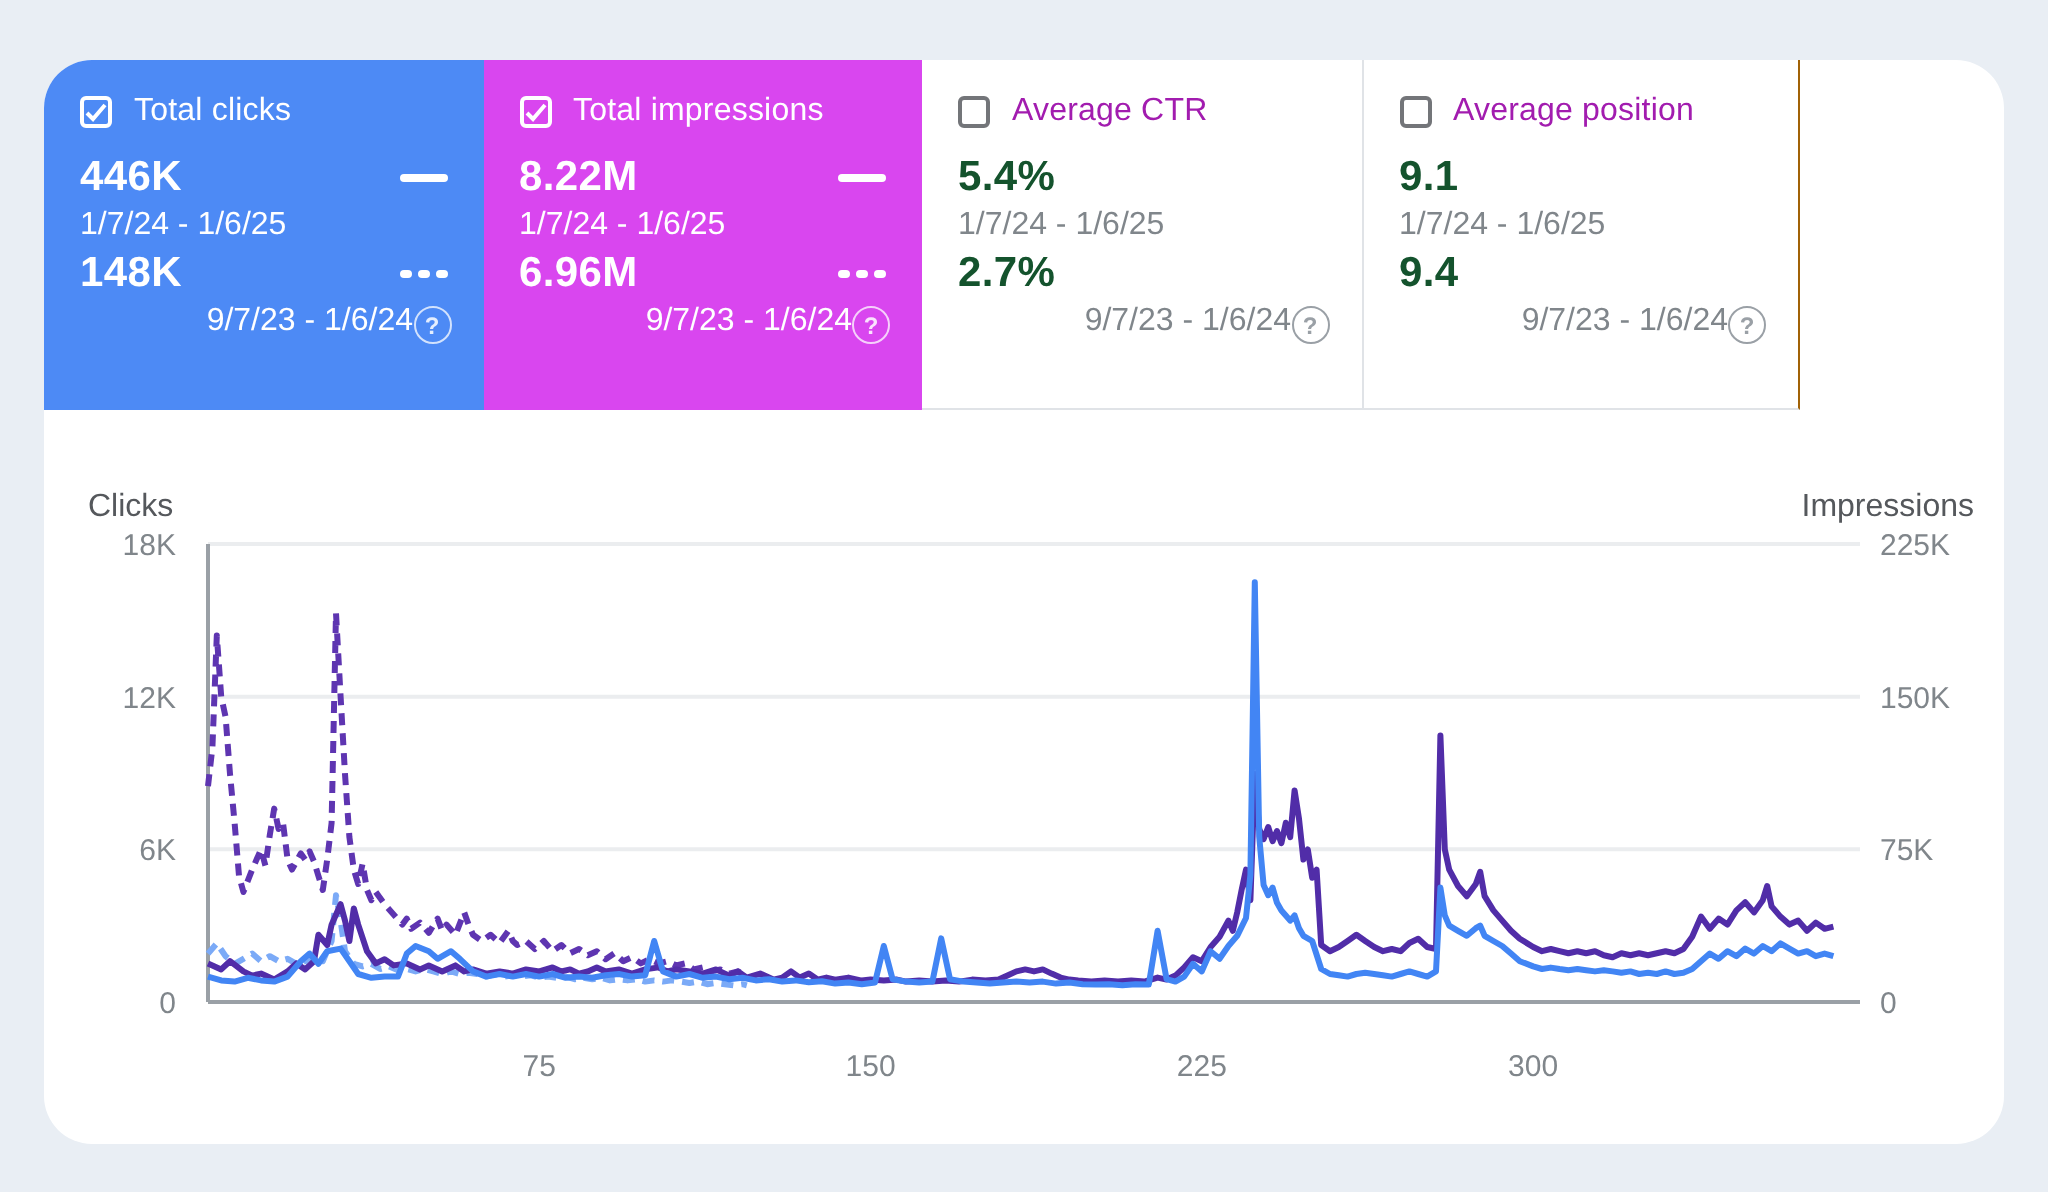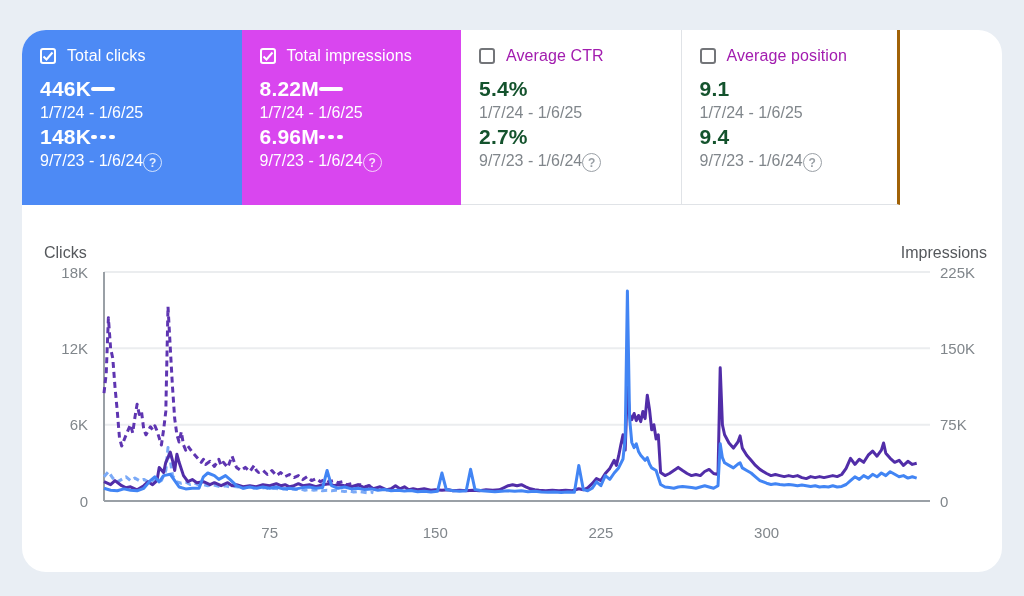--- a/index.html
+++ b/index.html
@@ -13,36 +13,36 @@
   }
   .cards-row{display:flex;flex-direction:row;width:878px;height:175px;}
   .metric-card{
     width:219.5px;height:175px;box-sizing:border-box;
     padding:14px 16px 28px 18px;position:relative;cursor:pointer;
   }
   .metric-card.blue{background:#4d8af5;color:#ffffff;}
   .metric-card.purple{background:#d946ef;color:#ffffff;}
   .metric-card.white{background:#ffffff;color:#5f6368;border-bottom:1px solid #e0e3e7;}
   .metric-card.white.divider-left{border-left:1px solid #e0e3e7;}
-  .metric-card.white.divider-right{border-right:3px solid #a16207;}
+  .metric-card.white.divider-right{border-right:1px solid #a16207;}
   .card-head{display:flex;align-items:center;gap:11px;height:24px;margin-bottom:8px;}
   .checkbox{width:16px;height:16px;border-radius:3px;flex:0 0 auto;
     display:flex;align-items:center;justify-content:center;box-sizing:border-box;}
   .checkbox.checked{border:2px solid #ffffff;}
   .checkbox.unchecked{border:2px solid #737579;background:transparent;}
   .card-label{font-size:16px;letter-spacing:.1px;white-space:nowrap;}
   .metric-card.white .card-label{color:#a21caf;}
-  .val-row{display:flex;align-items:center;justify-content:flex-start;height:26px;}
+  .val-row{display:flex;align-items:center;justify-content:space-between;height:26px;}
   .val{font-size:21px;font-weight:bold;letter-spacing:.2px;}
   .metric-card.white .val{color:#14532d;}
   .ind{display:flex;align-items:center;gap:3px;margin-right:2px;}
   .ind .bar{height:4px;background:#ffffff;border-radius:2px;}
   .ind.solid .bar{width:24px;}
   .ind.dashed .bar{width:6px;}
-  .date-row{display:flex;align-items:flex-end;justify-content:flex-start;height:22px;}
+  .date-row{display:flex;align-items:flex-end;justify-content:flex-end;height:22px;}
   .date{font-size:16px;line-height:22px;white-space:nowrap;}
   .metric-card.white .date{color:#80868b;}
   .help{
     width:19px;height:19px;border-radius:50%;box-sizing:border-box;
     font-size:12px;font-weight:bold;display:flex;align-items:center;justify-content:center;
     margin-bottom:0px;cursor:pointer;flex:0 0 auto;
   }
   .metric-card.blue .help,.metric-card.purple .help{border:1.6px solid rgba(255,255,255,.75);color:rgba(255,255,255,.85);}
   .metric-card.white .help{border:1.6px solid #9aa0a6;color:#9aa0a6;}
   .chart-wrap{position:absolute;left:0;top:175px;width:980px;height:367px;}

